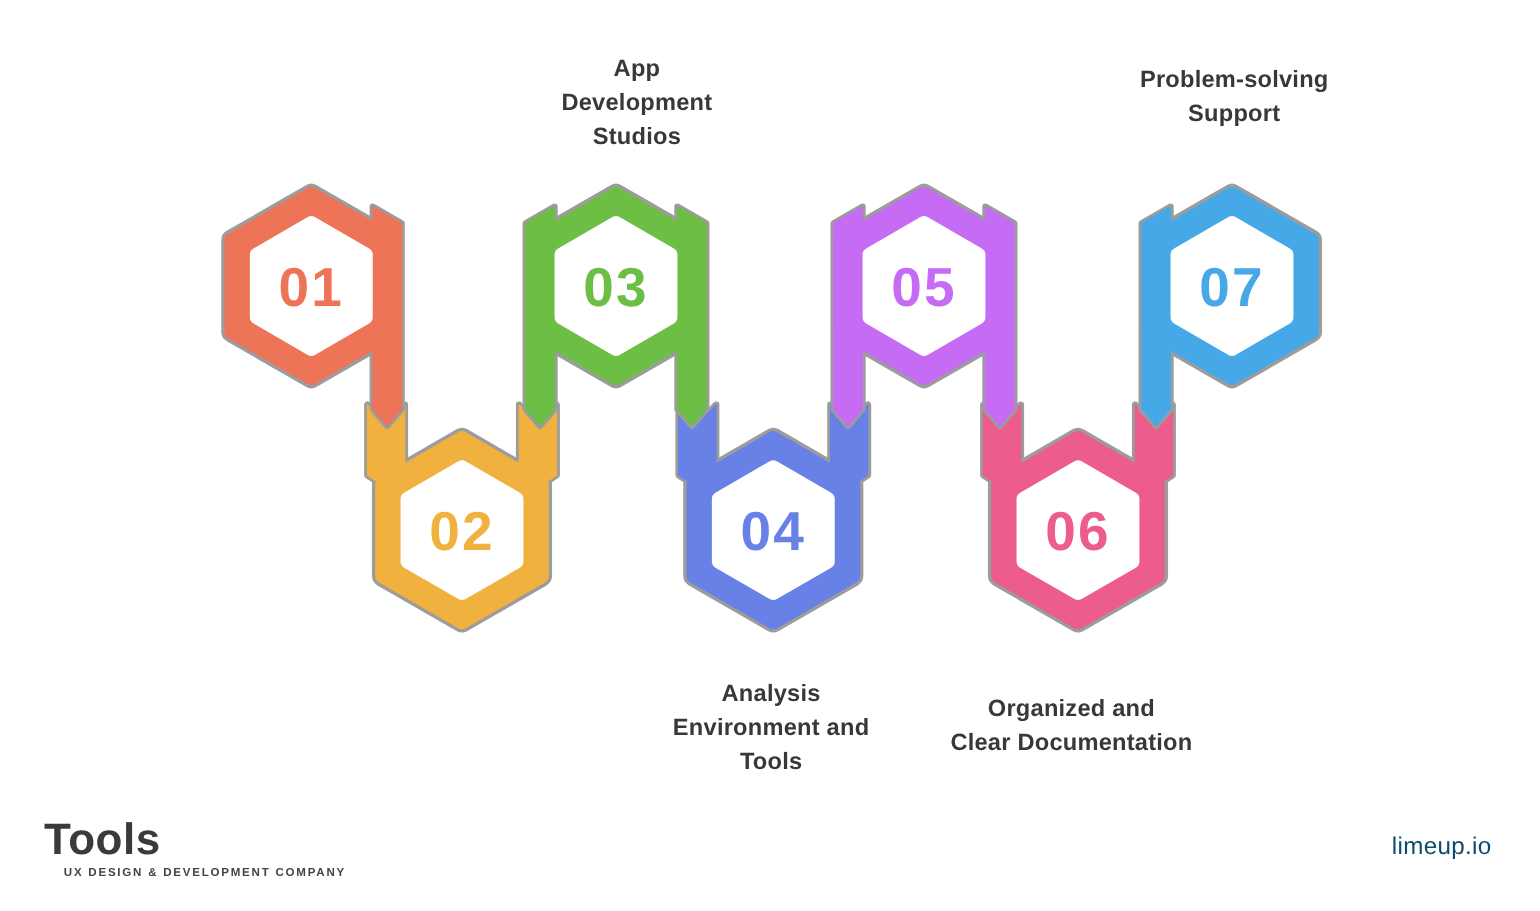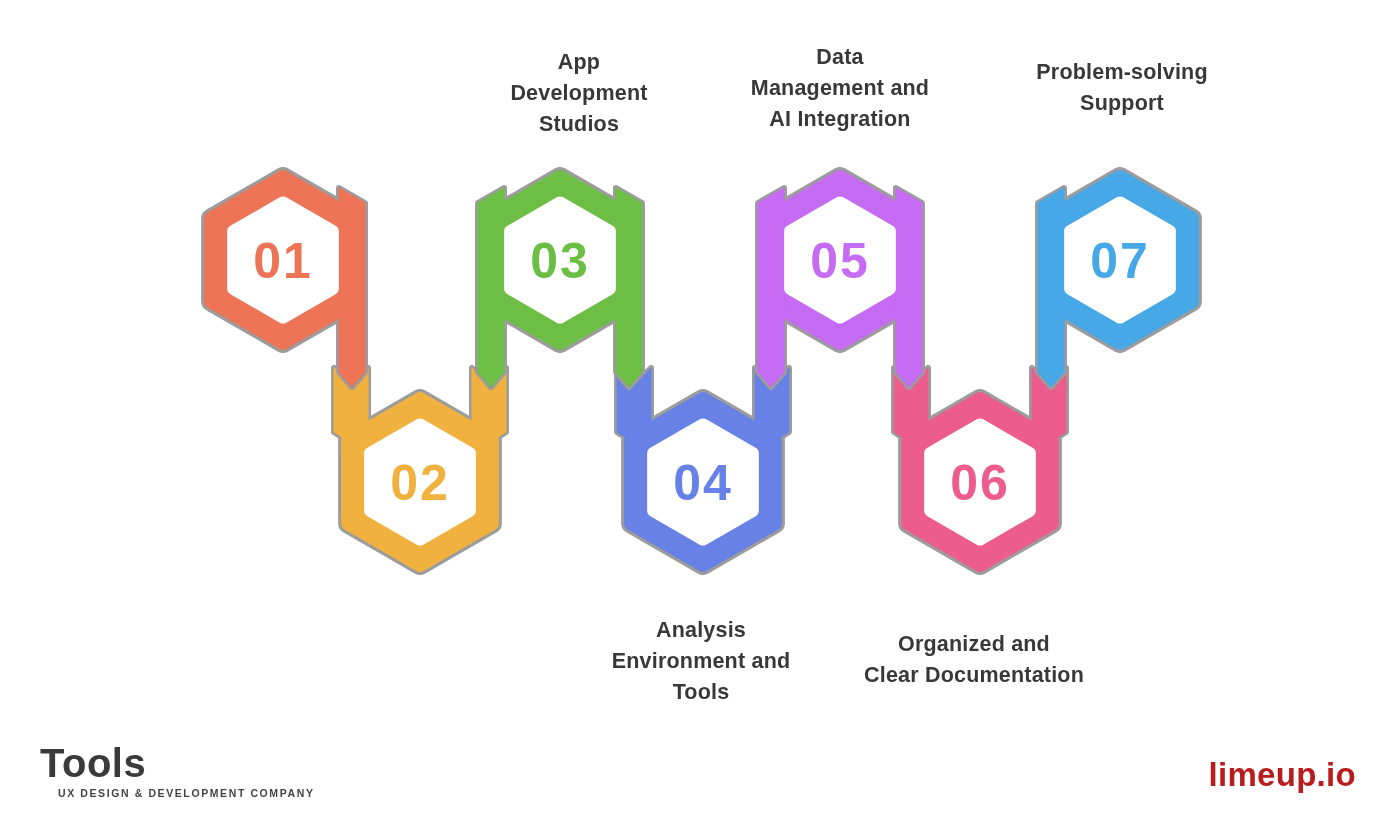--- a/index.html
+++ b/index.html
@@ -36,21 +36,21 @@
   .brand-name{
     font-size:40px;font-weight:800;letter-spacing:.5px;line-height:42px;
   }
   .brand-tagline{
     margin-top:3px;
     font-size:10.5px;font-weight:700;letter-spacing:1.6px;
     text-transform:uppercase;color:#444444;padding-left:18px;
   }
   .watermark{
     position:absolute;right:44px;top:756px;
-    font-size:33px;font-weight:700;color:#b91c1c;letter-spacing:.3px;
+    font-size:22px;font-weight:400;color:#0c4a6e;letter-spacing:.3px;
   }
 </style>
 </head>
 <body>
 
 <div class="canvas">
 
   <svg id="chain" width="1400" height="828" viewBox="0 0 1400 828">
       <g transform="translate(420,482)">
         <polygon points="-52,-114 -69,-96 -86,-114 -86,-50 -52,-28" fill="#9C9C9C" stroke="#9C9C9C" stroke-width="6" stroke-linejoin="round"></polygon>
@@ -119,23 +119,20 @@
         <text x="0" y="18" text-anchor="middle" fill="#47A8E8" font-family="&quot;Liberation Sans&quot;, sans-serif" font-size="50" font-weight="800" letter-spacing="2">07</text>
       </g>
     </svg>
 
   <div class="step-label label-3">App
 Development
 Studios</div>
   <div class="step-label label-4">Analysis
 Environment and
 Tools</div>
-  <div class="step-label label-5">Data
-Management and
-AI Integration</div>
   <div class="step-label label-6">Organized and
 Clear Documentation</div>
   <div class="step-label label-7">Problem-solving
 Support</div>
 
   <div class="brand">
     <div class="brand-name">Tools</div>
     <div class="brand-tagline">UX design &amp; development company</div>
   </div>
   <div class="watermark">limeup.io</div>

